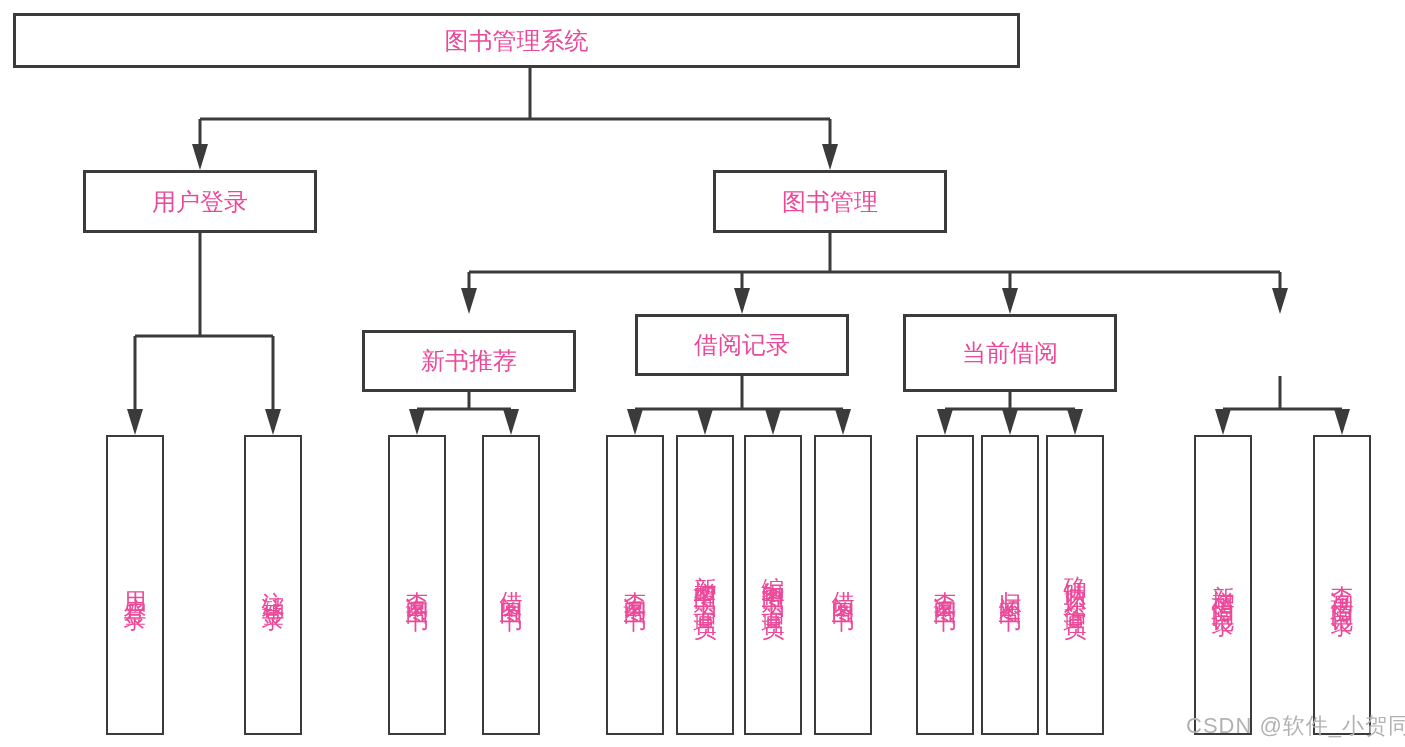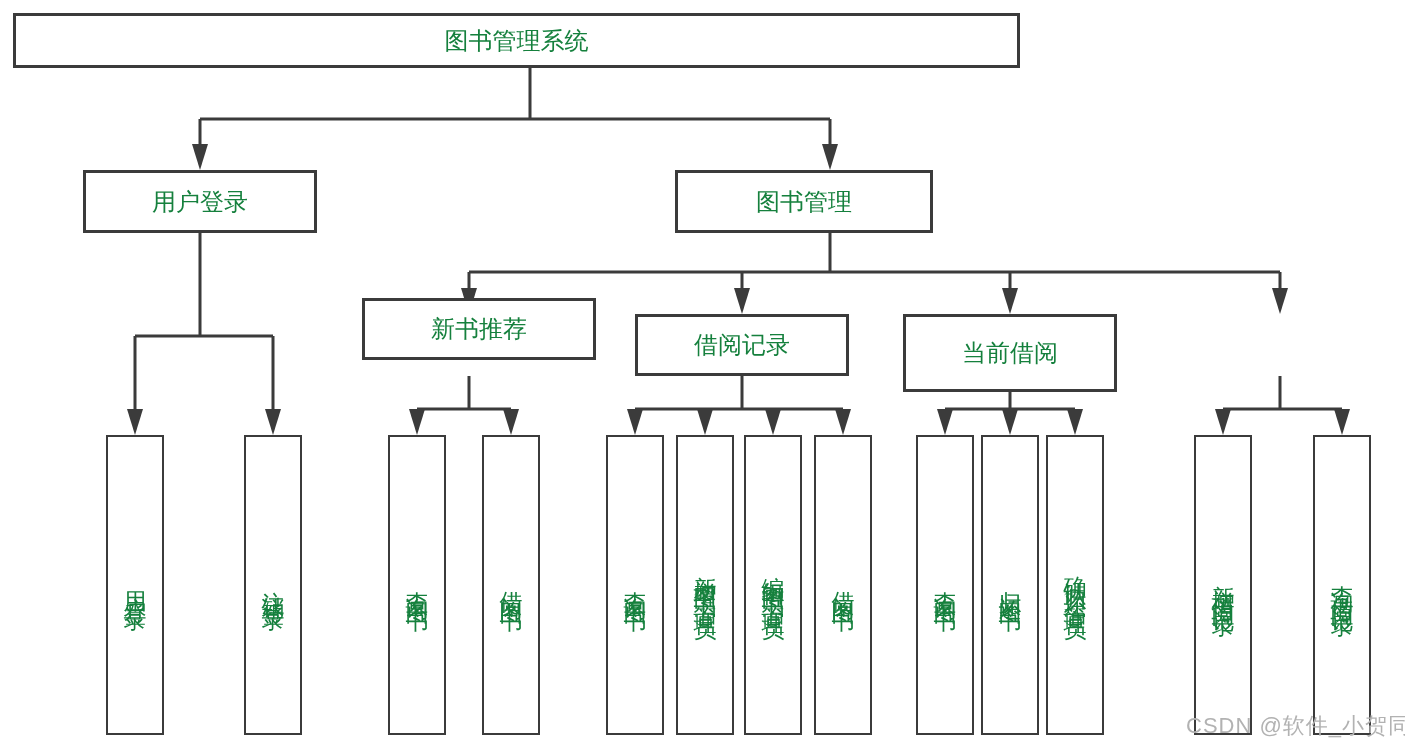--- a/index.html
+++ b/index.html
@@ -9,21 +9,21 @@
     background:#ffffff;
     font-family:"Liberation Sans",sans-serif;
     overflow:hidden;
   }
   .connectors{position:absolute;left:0;top:0;}
   .node{
     position:absolute;
     box-sizing:border-box;
     border:3px solid #3b3b3b;
     background:#ffffff;
-    color:#15803d;
+    color:#ec4899;
     display:flex;
     align-items:center;
     justify-content:center;
     font-size:24px;
     line-height:1;
     text-align:center;
   }
   .node.v{
     writing-mode:vertical-rl;
     text-orientation:mixed;
@@ -76,23 +76,23 @@
       <polygon points="1002,409 1018,409 1010,435"></polygon>
       <polygon points="1067,409 1083,409 1075,435"></polygon>
       <polygon points="1215,409 1231,409 1223,435"></polygon>
       <polygon points="1334,409 1350,409 1342,435"></polygon>
     </g>
   </svg>
 
   <div class="node" style="left:13px;top:13px;width:1007px;height:55px">图书管理系统</div>
 
   <div class="node" style="left:83px;top:170px;width:234px;height:63px">用户登录</div>
-  <div class="node" style="left:675px;top:170px;width:258px;height:63px">图书管理</div>
+  <div class="node" style="left:713px;top:170px;width:234px;height:63px">图书管理</div>
 
-  <div class="node" style="left:362px;top:298px;width:234px;height:62px">新书推荐</div>
+  <div class="node" style="left:362px;top:330px;width:214px;height:62px">新书推荐</div>
   <div class="node" style="left:635px;top:314px;width:214px;height:62px">借阅记录</div>
   <div class="node" style="left:903px;top:314px;width:214px;height:78px">当前借阅</div>
 
   <div class="node v" style="left:106px;top:435px;width:58px;height:300px">用户登录</div>
   <div class="node v" style="left:244px;top:435px;width:58px;height:300px">注销登录</div>
 
   <div class="node v" style="left:388px;top:435px;width:58px;height:300px">查询图书</div>
   <div class="node v" style="left:482px;top:435px;width:58px;height:300px">借阅图书</div>
 
   <div class="node v" style="left:606px;top:435px;width:58px;height:300px">查询图书</div>

